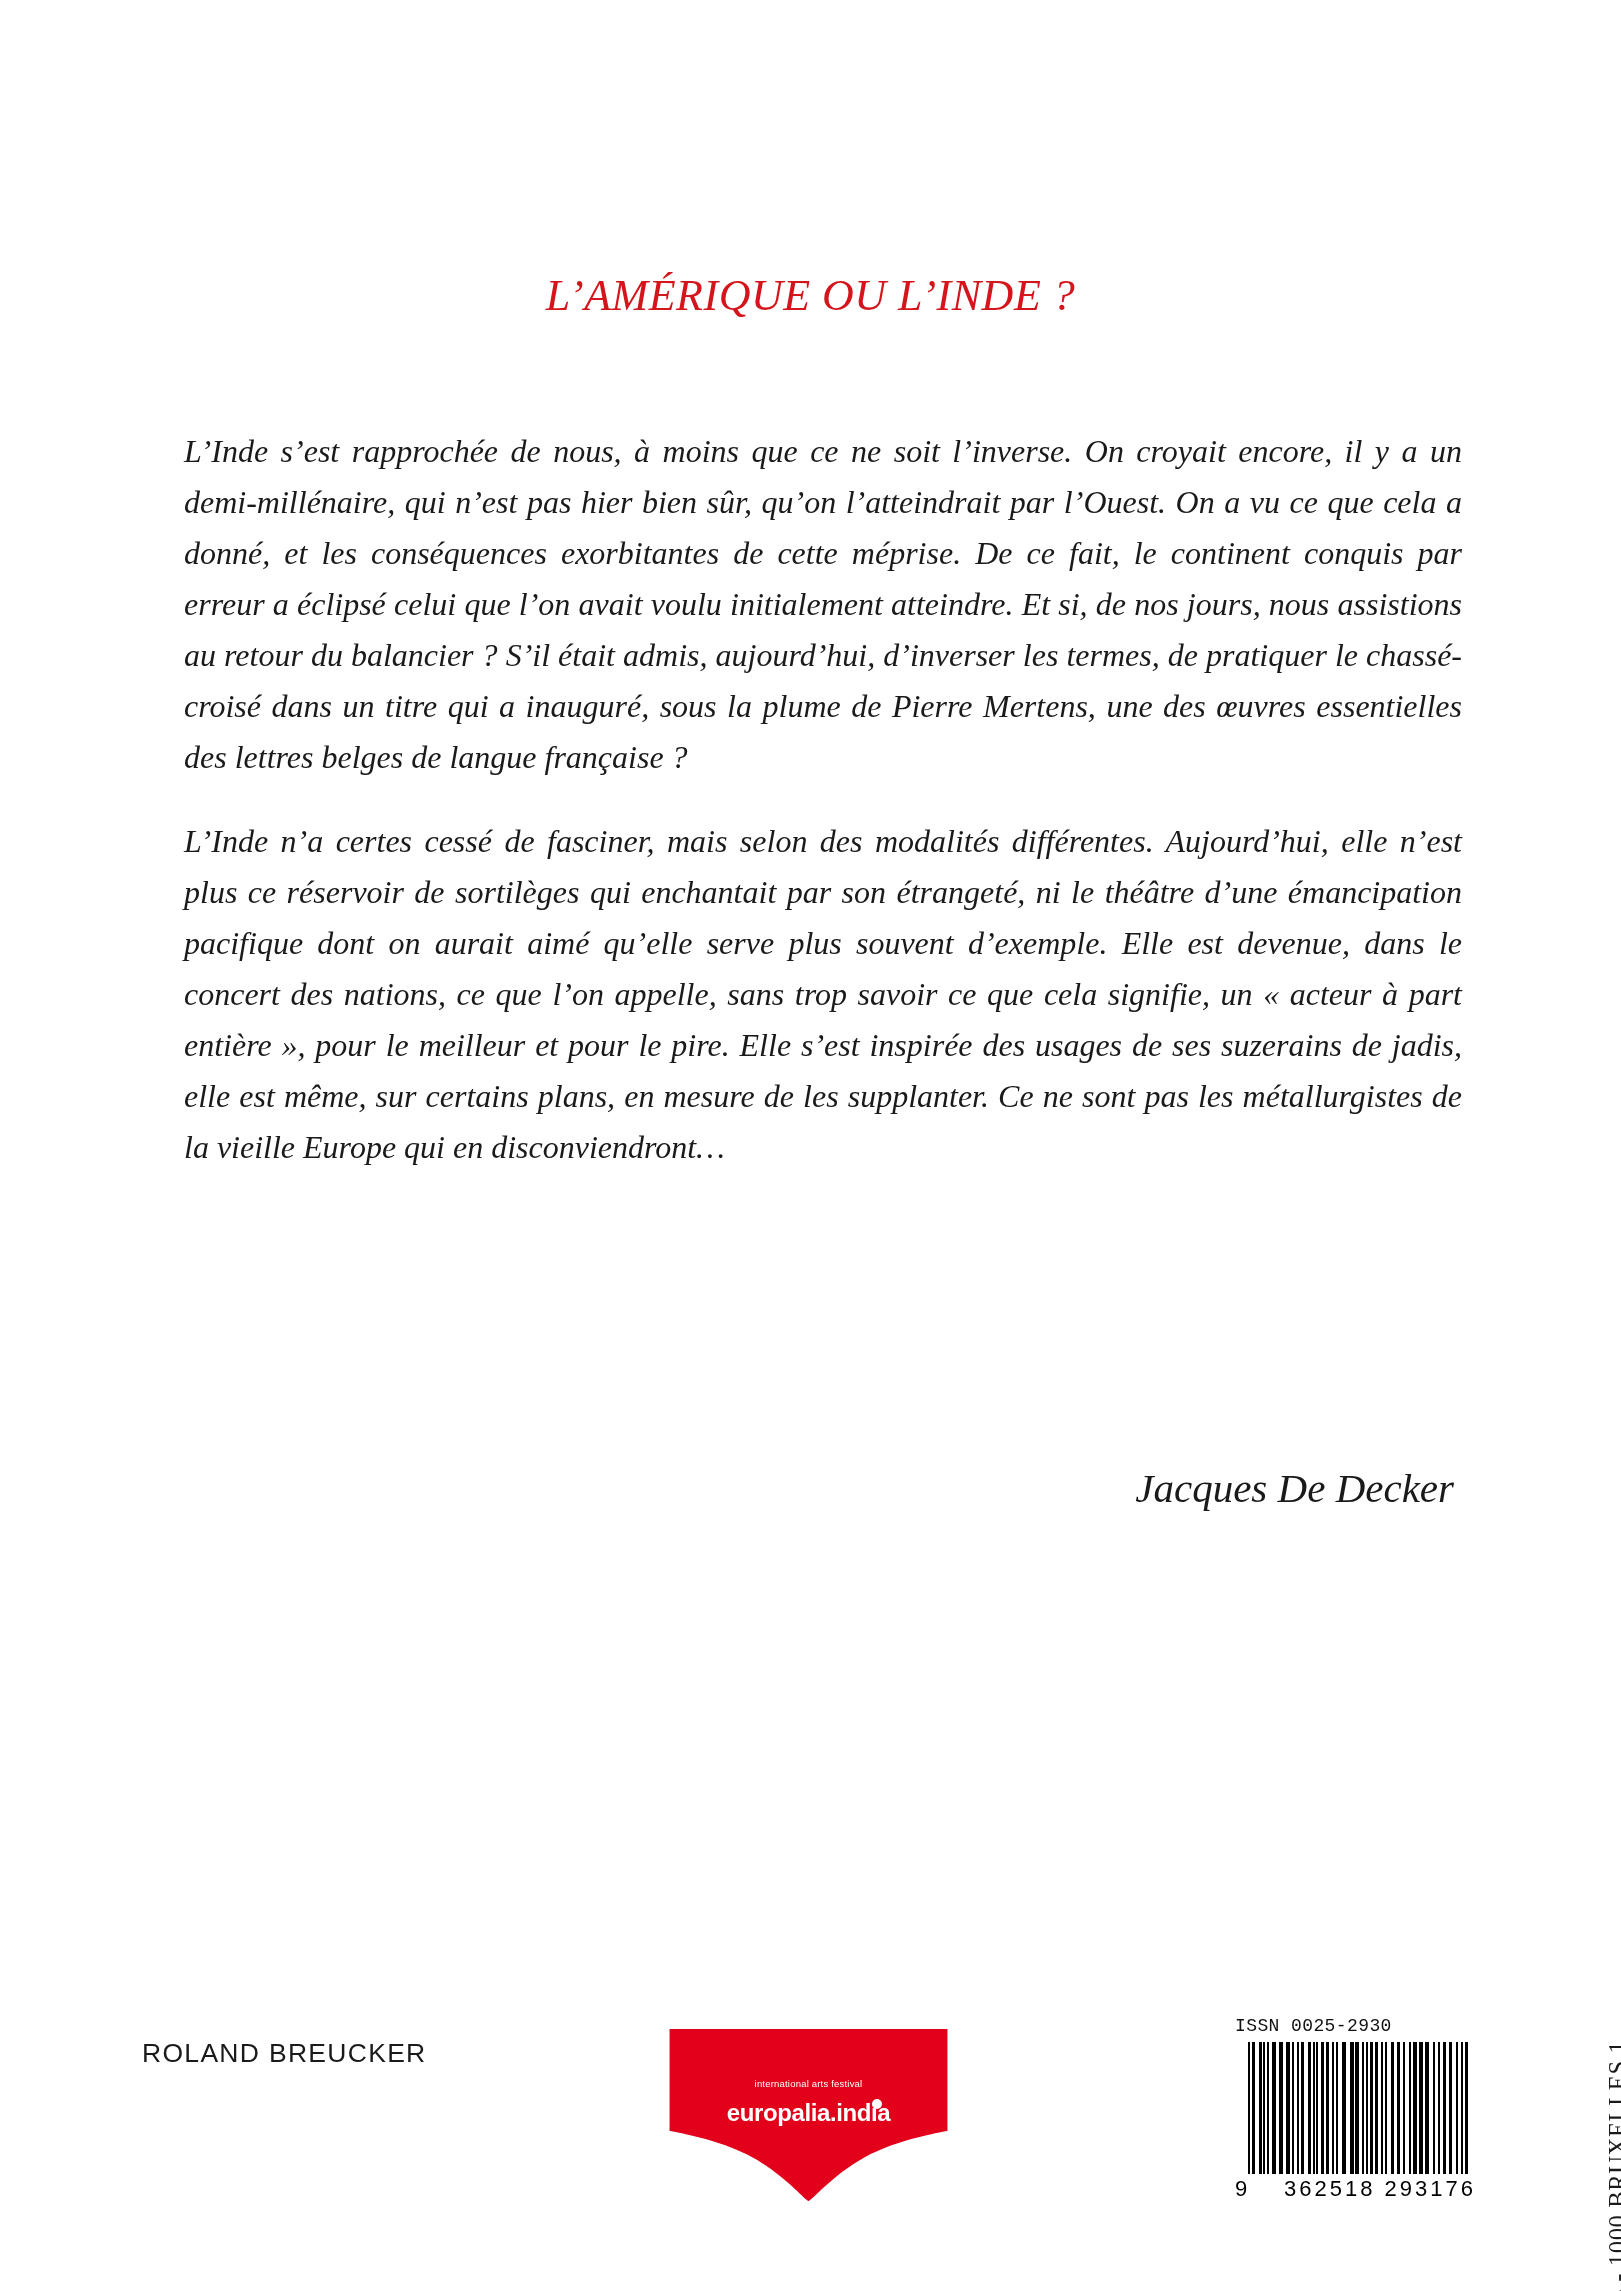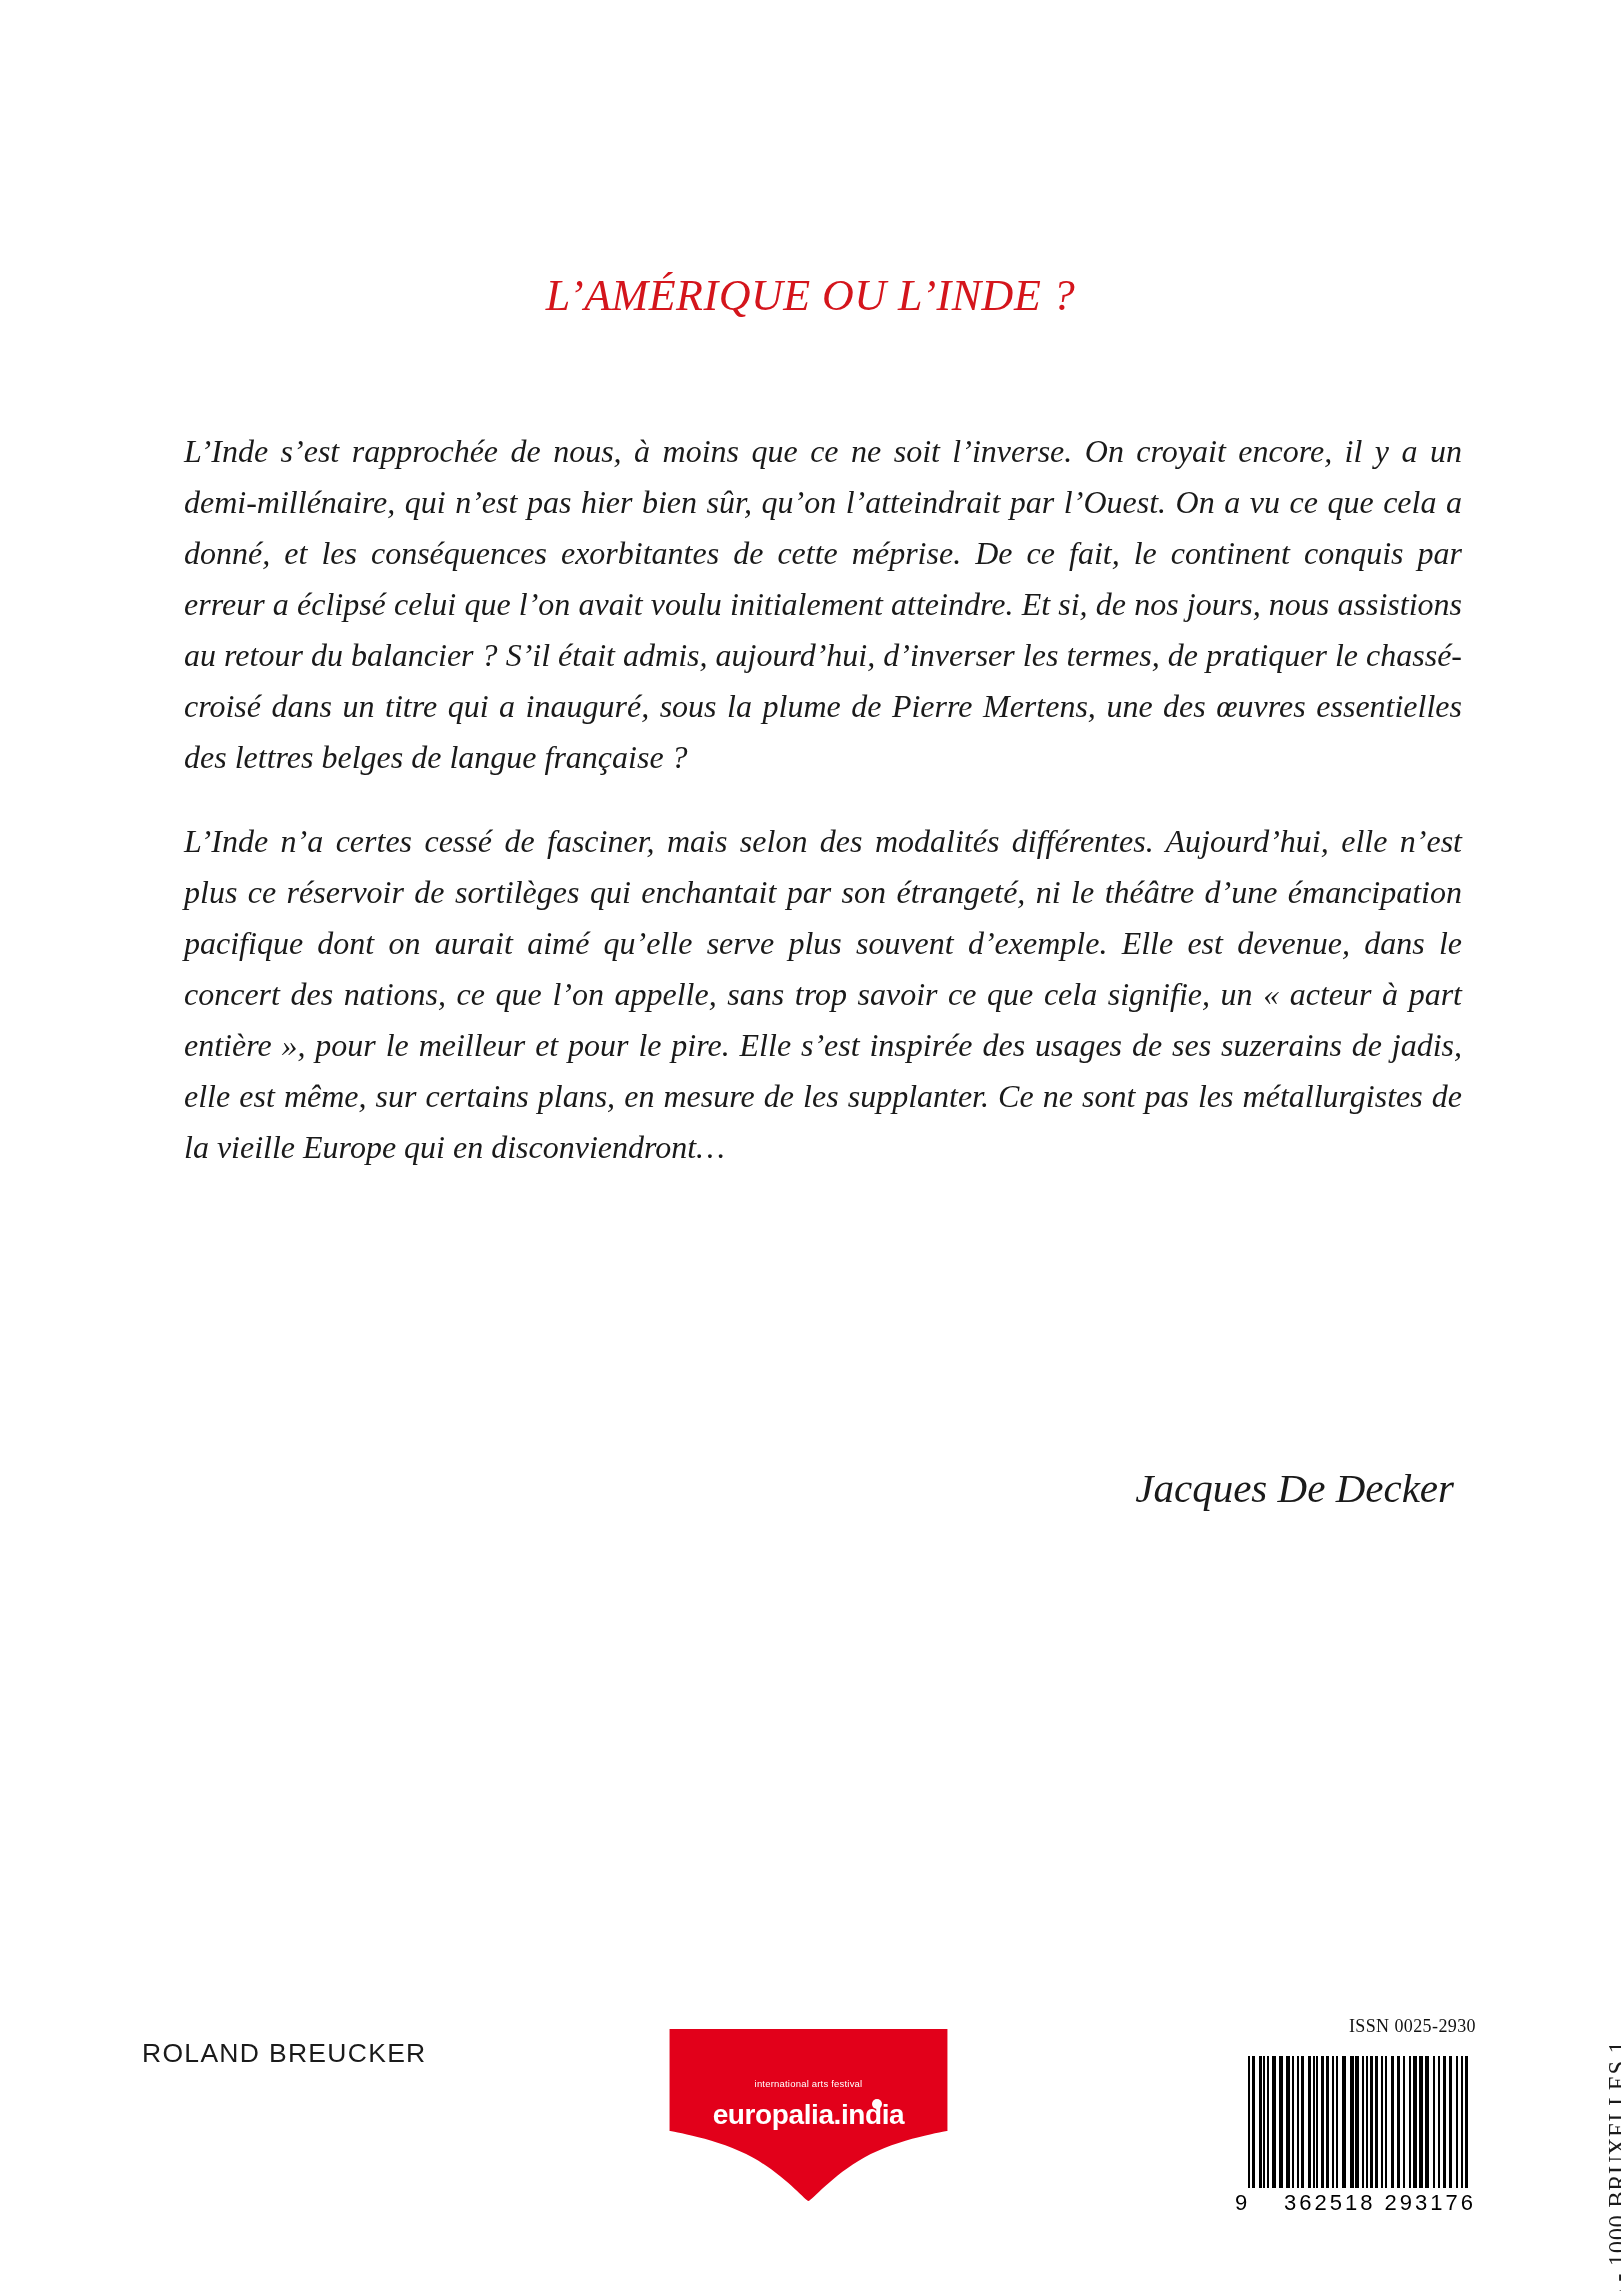--- a/index.html
+++ b/index.html
@@ -103,21 +103,21 @@
     height: 180px;
   }
   .logo-text {
     position: absolute;
     left: 0;
     top: 74px;
     width: 293px;
     text-align: center;
     font-family: "Liberation Sans", sans-serif;
     color: #ffffff;
-    font-size: 28px;
+    font-size: 24px;
     font-weight: bold;
     letter-spacing: -0.4px;
   }
   .logo-supra {
     position: absolute;
     left: 0;
     top: 53px;
     width: 293px;
     text-align: center;
     font-family: "Liberation Sans", sans-serif;
@@ -136,26 +136,26 @@
   }
 
   
   .barcode-block {
     position: absolute;
     left: 1235px;
     top: 2016px;
     width: 241px;
   }
   .issn {
-    font-family: Liberation Serif, serif;
+    font-family: Liberation Mono, monospace;
     font-size: 18px;
-    text-align: right;
+    text-align: left;
     letter-spacing: 0.4px;
     color: #111;
-    margin-bottom: 19px;
+    margin-bottom: 6px;
   }
   .barcode {
     height: 132px;
     width: 241px;
     position: relative;
     background: #ffffff;
   }
   .barcode .bar {
     position: absolute;
     top: 0;

